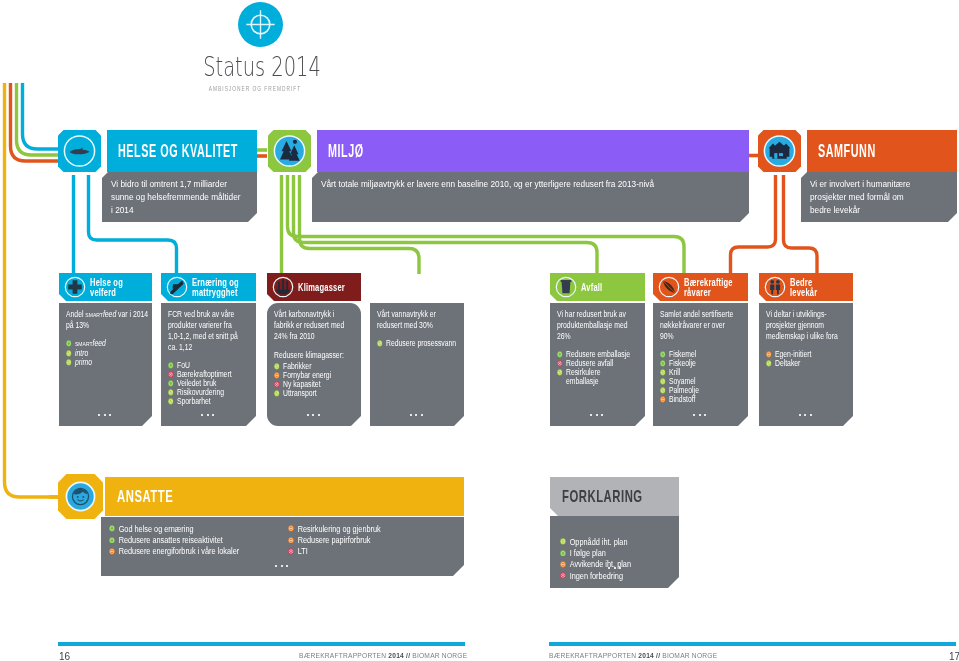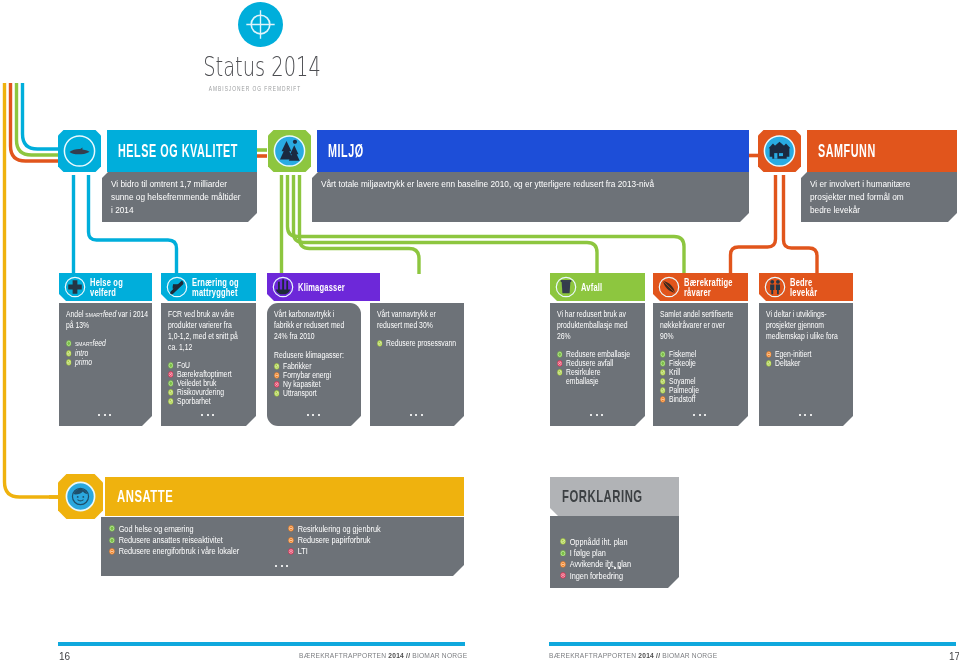--- a/index.html
+++ b/index.html
@@ -117,21 +117,21 @@
       </div>
       <svg class="pillar-icon" style="left:268px;top:129.5px;" viewBox="0 0 43 42">
         <path d="M0 5.5 L5.5 0 H37.5 L43 5.5 V36.5 L37.5 42 H5.5 L0 36.5 Z" fill="#8DC63F"></path>
         <circle cx="21.5" cy="21" r="15.1" fill="#29ABE2" stroke="#E9F9FE" stroke-width="1.5"></circle>
         <g transform="translate(21.5,21) scale(0.88) translate(-12,-12)">
           <path d="M8.6 0.6 L14.2 12.4 L11.8 12.4 L16.0 21.6 L1.2 21.6 L5.4 12.4 L3.0 12.4 Z" fill="#1B2A41"></path>
           <path d="M17.4 5.6 L22.2 15.6 L20.2 15.6 L23.6 23 L11.2 23 L14.6 15.6 L12.6 15.6 Z" fill="#1B2A41"></path>
           <circle cx="18.2" cy="1.6" r="2.4" fill="#1B2A41"></circle>
         </g>
       </svg>
-      <div class="pillar-bar" style="left:317px;top:130px;width:432px;background:#1d4ed8;">
+      <div class="pillar-bar" style="left:317px;top:130px;width:432px;background:#8b5cf6;">
         <span class="lbl">MILJØ</span>
       </div>
       <div class="pillar-panel" style="left:312px;top:172px;width:437px;height:50px;clip-path:polygon(6px 0,100% 0,100% calc(100% - 9px),calc(100% - 9px) 100%,0 100%,0 6px);">
         <div class="txt" style="width:477.01149425287355px;">Vårt totale miljøavtrykk er lavere enn baseline 2010, og er ytterligere redusert fra 2013-nivå</div>
       </div>
       <svg class="pillar-icon" style="left:758px;top:129.5px;" viewBox="0 0 43 42">
         <path d="M0 5.5 L5.5 0 H37.5 L43 5.5 V36.5 L37.5 42 H5.5 L0 36.5 Z" fill="#E1551C"></path>
         <circle cx="21.5" cy="21" r="15.1" fill="#29ABE2" stroke="#E9F9FE" stroke-width="1.5"></circle>
         <g transform="translate(21.5,21) scale(0.88) translate(-12,-12)">
           <path d="M4.6 3.6 L9.6 8.8 L8.2 8.8 L8.2 18.4 L0.8 18.4 L0.8 8.8 L-0.4 8.8 Z" fill="#1B2A41"></path>
@@ -232,21 +232,21 @@
                 </svg>
               </span><span>Sporbarhet</span></li>
           </ul>
         </div>
       </div>
       <div class="dots" title="• • •" style="left:201px;top:414px;">
         <i></i>
         <i></i>
         <i></i>
       </div>
-      <div class="col-head" style="left:267px;top:273px;width:113px;background:#6d28d9;clip-path:polygon(0 0,100% 0,100% 100%,7px 100%,0 calc(100% - 7px));">
+      <div class="col-head" style="left:267px;top:273px;width:94px;background:#7f1d1d;clip-path:polygon(0 0,100% 0,100% 100%,7px 100%,0 calc(100% - 7px));">
         <svg class="ci" viewBox="0 0 24 24">
           <circle cx="12" cy="12" r="10.6" fill="none" stroke="#EAF9FD" stroke-width="1.3"></circle>
           <rect x="6.6" y="6.2" width="1.9" height="9.4" fill="#1E2A38"></rect>
           <rect x="11.1" y="3.6" width="2.1" height="12" fill="#1E2A38"></rect>
           <rect x="15.6" y="5.0" width="1.9" height="10.6" fill="#1E2A38"></rect>
           <path d="M4.0 14.6 h16.0 a8.6 8.6 0 0 1 -16.0 0 z" fill="#1E2A38"></path>
         </svg>
         <span class="ct">Klimagasser</span>
       </div>
       <div class="col-body" style="left:267px;top:303px;width:94px;height:123px;clip-path:polygon(0 0,100% 0,100% calc(100% - 10px),calc(100% - 10px) 100%,0 100%);border-radius:11px;">

